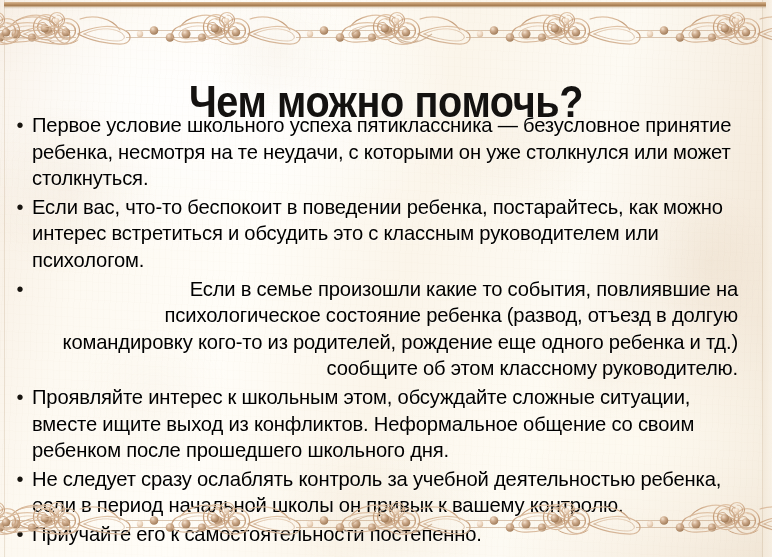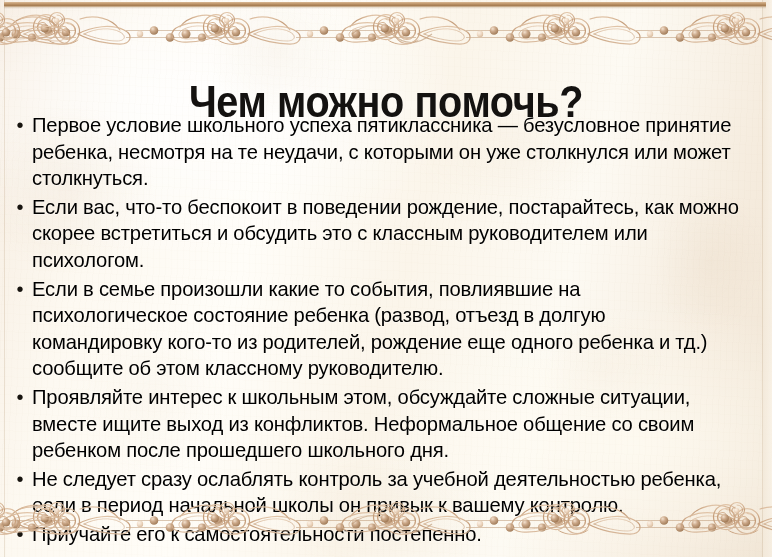--- a/index.html
+++ b/index.html
@@ -156,21 +156,21 @@
     line-height: 26.6px;
     color: #000000;
     letter-spacing: -0.15px;
     word-spacing: -0.2px;
     text-shadow: 0 1px 0 rgba(255,255,255,0.35);
   }
 
   
   .w-a .bullet-text { max-width: 710px; }
   .w-b .bullet-text { max-width: 718px; }
-  .w-c .bullet-text { max-width: 706px; }
+  .w-c .bullet-text { max-width: 706px; text-align: right; }
   .w-d .bullet-text { max-width: 714px; }
   .w-e .bullet-text { max-width: 706px; }
   .w-f .bullet-text { max-width: 718px; }
 </style>
 </head>
 <body>
 
 <div id="slide">
 
   <div class="paper-base"></div>
@@ -275,21 +275,21 @@
 
   <ul class="bullets" style="list-style:none;margin:0;padding:0;">
 
     <li class="bullet-item w-a">
       <span class="bullet-marker">•</span>
       <span class="bullet-text">Первое условие школьного успеха пятиклассника — безусловное принятие ребенка, несмотря на те неудачи, с которыми он уже столкнулся или может столкнуться.</span>
     </li>
 
     <li class="bullet-item w-b">
       <span class="bullet-marker">•</span>
-      <span class="bullet-text">Если вас, что-то беспокоит в поведении рождение, постарайтесь, как можно скорее встретиться и обсудить это с классным руководителем или психологом.</span>
+      <span class="bullet-text">Если вас, что-то беспокоит в поведении ребенка, постарайтесь, как можно интерес встретиться и обсудить это с классным руководителем или психологом.</span>
     </li>
 
     <li class="bullet-item w-c">
       <span class="bullet-marker">•</span>
       <span class="bullet-text">Если в семье произошли какие то события, повлиявшие на психологическое состояние ребенка (развод, отъезд в долгую командировку кого-то из родителей, рождение еще одного ребенка и тд.) сообщите об этом классному руководителю.</span>
     </li>
 
     <li class="bullet-item w-d">
       <span class="bullet-marker">•</span>
       <span class="bullet-text">Проявляйте интерес к школьным этом, обсуждайте сложные ситуации, вместе ищите выход из конфликтов. Неформальное общение со своим ребенком после прошедшего школьного дня.</span>

